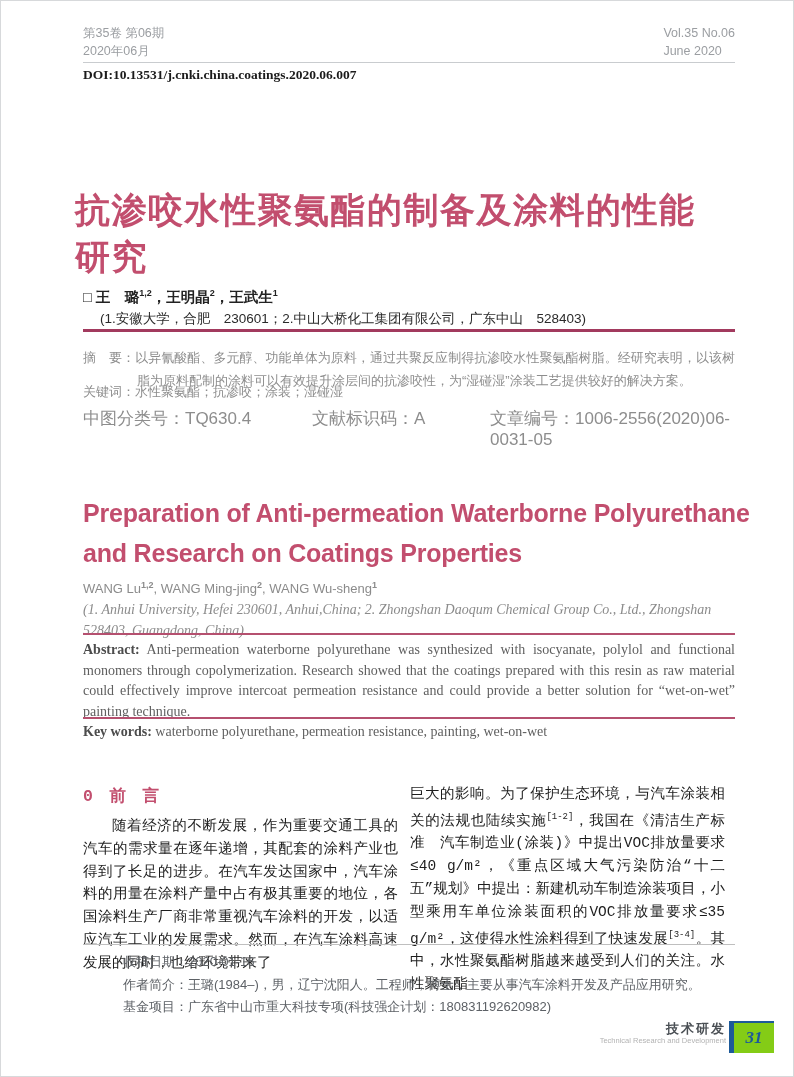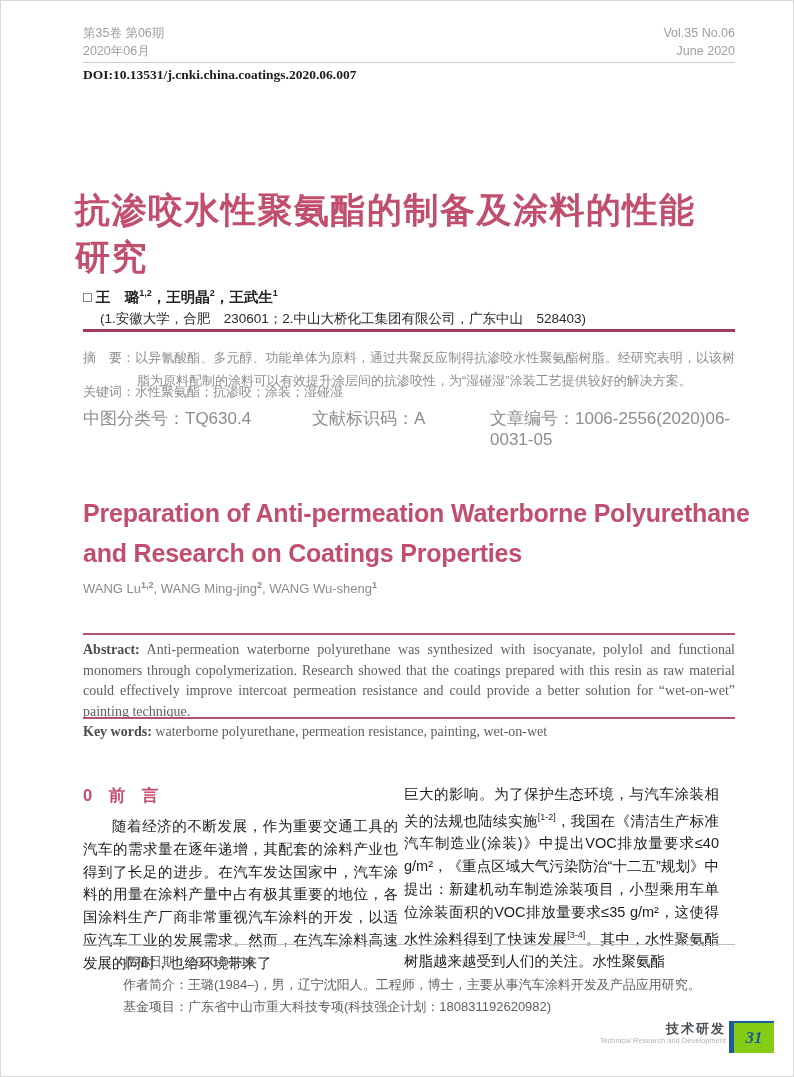--- a/index.html
+++ b/index.html
@@ -5,21 +5,21 @@
   html,body{margin:0;padding:0;background:#fff;}
   .page{
     position:relative;width:794px;height:1077px;background:#ffffff;overflow:hidden;
     font-family:"Liberation Sans",sans-serif;box-shadow:inset 0 0 0 1px #d7d9db;
   }
   
   .hdr{position:absolute;top:24px;left:83px;width:652px;display:flex;justify-content:space-between;
        color:#9b9ea2;font-size:12.5px;line-height:18px;}
   .hdr .cell{white-space:nowrap;}
   .hdr .c-center{text-align:center;}
-  .hdr .c-right{text-align:right;}
+  .hdr .c-right{}
   .journal-cn{letter-spacing:8px;}
   .journal-en{letter-spacing:1px;}
   .hdr-rule{position:absolute;top:62px;left:83px;width:652px;height:1px;background:#c9cccf;}
   .doi{position:absolute;top:67px;left:83px;font-family:"Liberation Serif",serif;font-weight:600;
        font-size:13.5px;color:#1b1b1b;}
   
   .cn-title{position:absolute;left:75px;width:680px;color:#c24e6e;font-weight:700;
             font-size:35px;letter-spacing:1.5px;line-height:40px;white-space:nowrap;}
   .cn-title.l1{top:190px;}
   .cn-title.l2{top:237px;}
@@ -43,21 +43,21 @@
   .en-authors{position:absolute;top:580px;left:83px;color:#8b8b8b;font-size:13px;}
   .en-affil{position:absolute;top:599px;left:83px;width:652px;color:#8b8b8b;
             font-family:"Liberation Serif",serif;font-style:italic;font-size:14px;line-height:21px;}
   .pink-rule{position:absolute;left:83px;width:652px;height:1.5px;background:#b5506f;}
   .pr1{top:633px;} .pr2{top:717px;}
   .en-abstract{position:absolute;top:640px;left:83px;width:652px;color:#5f5f5f;
                font-family:"Liberation Serif",serif;font-size:14px;line-height:20.5px;text-align:justify;}
   .en-abstract p{margin:0;}
   .en-abstract .lbl{font-weight:700;color:#4c4c4c;}
   
-  .body-cols{position:absolute;top:783px;left:83px;width:652px;display:flex;gap:6px;}
+  .body-cols{position:absolute;top:783px;left:83px;width:652px;display:flex;gap:12px;font-family:Liberation Mono, monospace;}
   .col{width:315px;}
   .sec-heading{color:#c24e6e;font-weight:700;font-size:16.5px;margin:2px 0 8px 0;}
   .col p{margin:0;font-size:14.5px;line-height:22.8px;color:#1d1d1d;text-align:justify;}
   .col p.indent{text-indent:2em;}
   .col sup{font-size:9px;}
   
   .fn-rule{position:absolute;top:944px;left:83px;width:652px;height:1px;background:#bfbfbf;}
   .footnotes{position:absolute;top:951px;left:83px;width:652px;color:#5d6166;
              font-size:13px;line-height:22.5px;margin-left:40px;}
   .footnotes div{white-space:nowrap;}
@@ -110,20 +110,21 @@
     <span class="m2">文献标识码：A</span>
     <span class="m3">文章编号：1006-2556(2020)06-0031-05</span>
   </div>
 
   <div class="en-title l1">Preparation of Anti-permeation Waterborne Polyurethane</div>
   <div class="en-title l2">and Research on Coatings Properties</div>
 
   <div class="en-authors">
     <span>WANG Lu</span><sup>1,2</sup><span>, WANG Ming-jing</span><sup>2</sup><span>, WANG Wu-sheng</span><sup>1</sup>
   </div>
+  <div class="en-affil">(1. Anhui University, Hefei 230601, Anhui,China; 2. Zhongshan Daoqum Chemical Group Co., Ltd., Zhongshan 528403, Guangdong, China)</div>
 
   <div class="pink-rule pr1"></div>
 
   <div class="en-abstract">
     <p><span class="lbl">Abstract:</span><span> Anti-permeation waterborne polyurethane was synthesized with isocyanate, polylol and functional monomers through copolymerization. Research showed that the coatings prepared with this resin as raw material could effectively improve intercoat permeation resistance and could provide a better solution for “wet-on-wet” painting technique.</span></p>
     <p><span class="lbl">Key words:</span><span> waterborne polyurethane, permeation resistance, painting, wet-on-wet</span></p>
   </div>
   <div class="pink-rule pr2"></div>
 
   <div class="body-cols">

